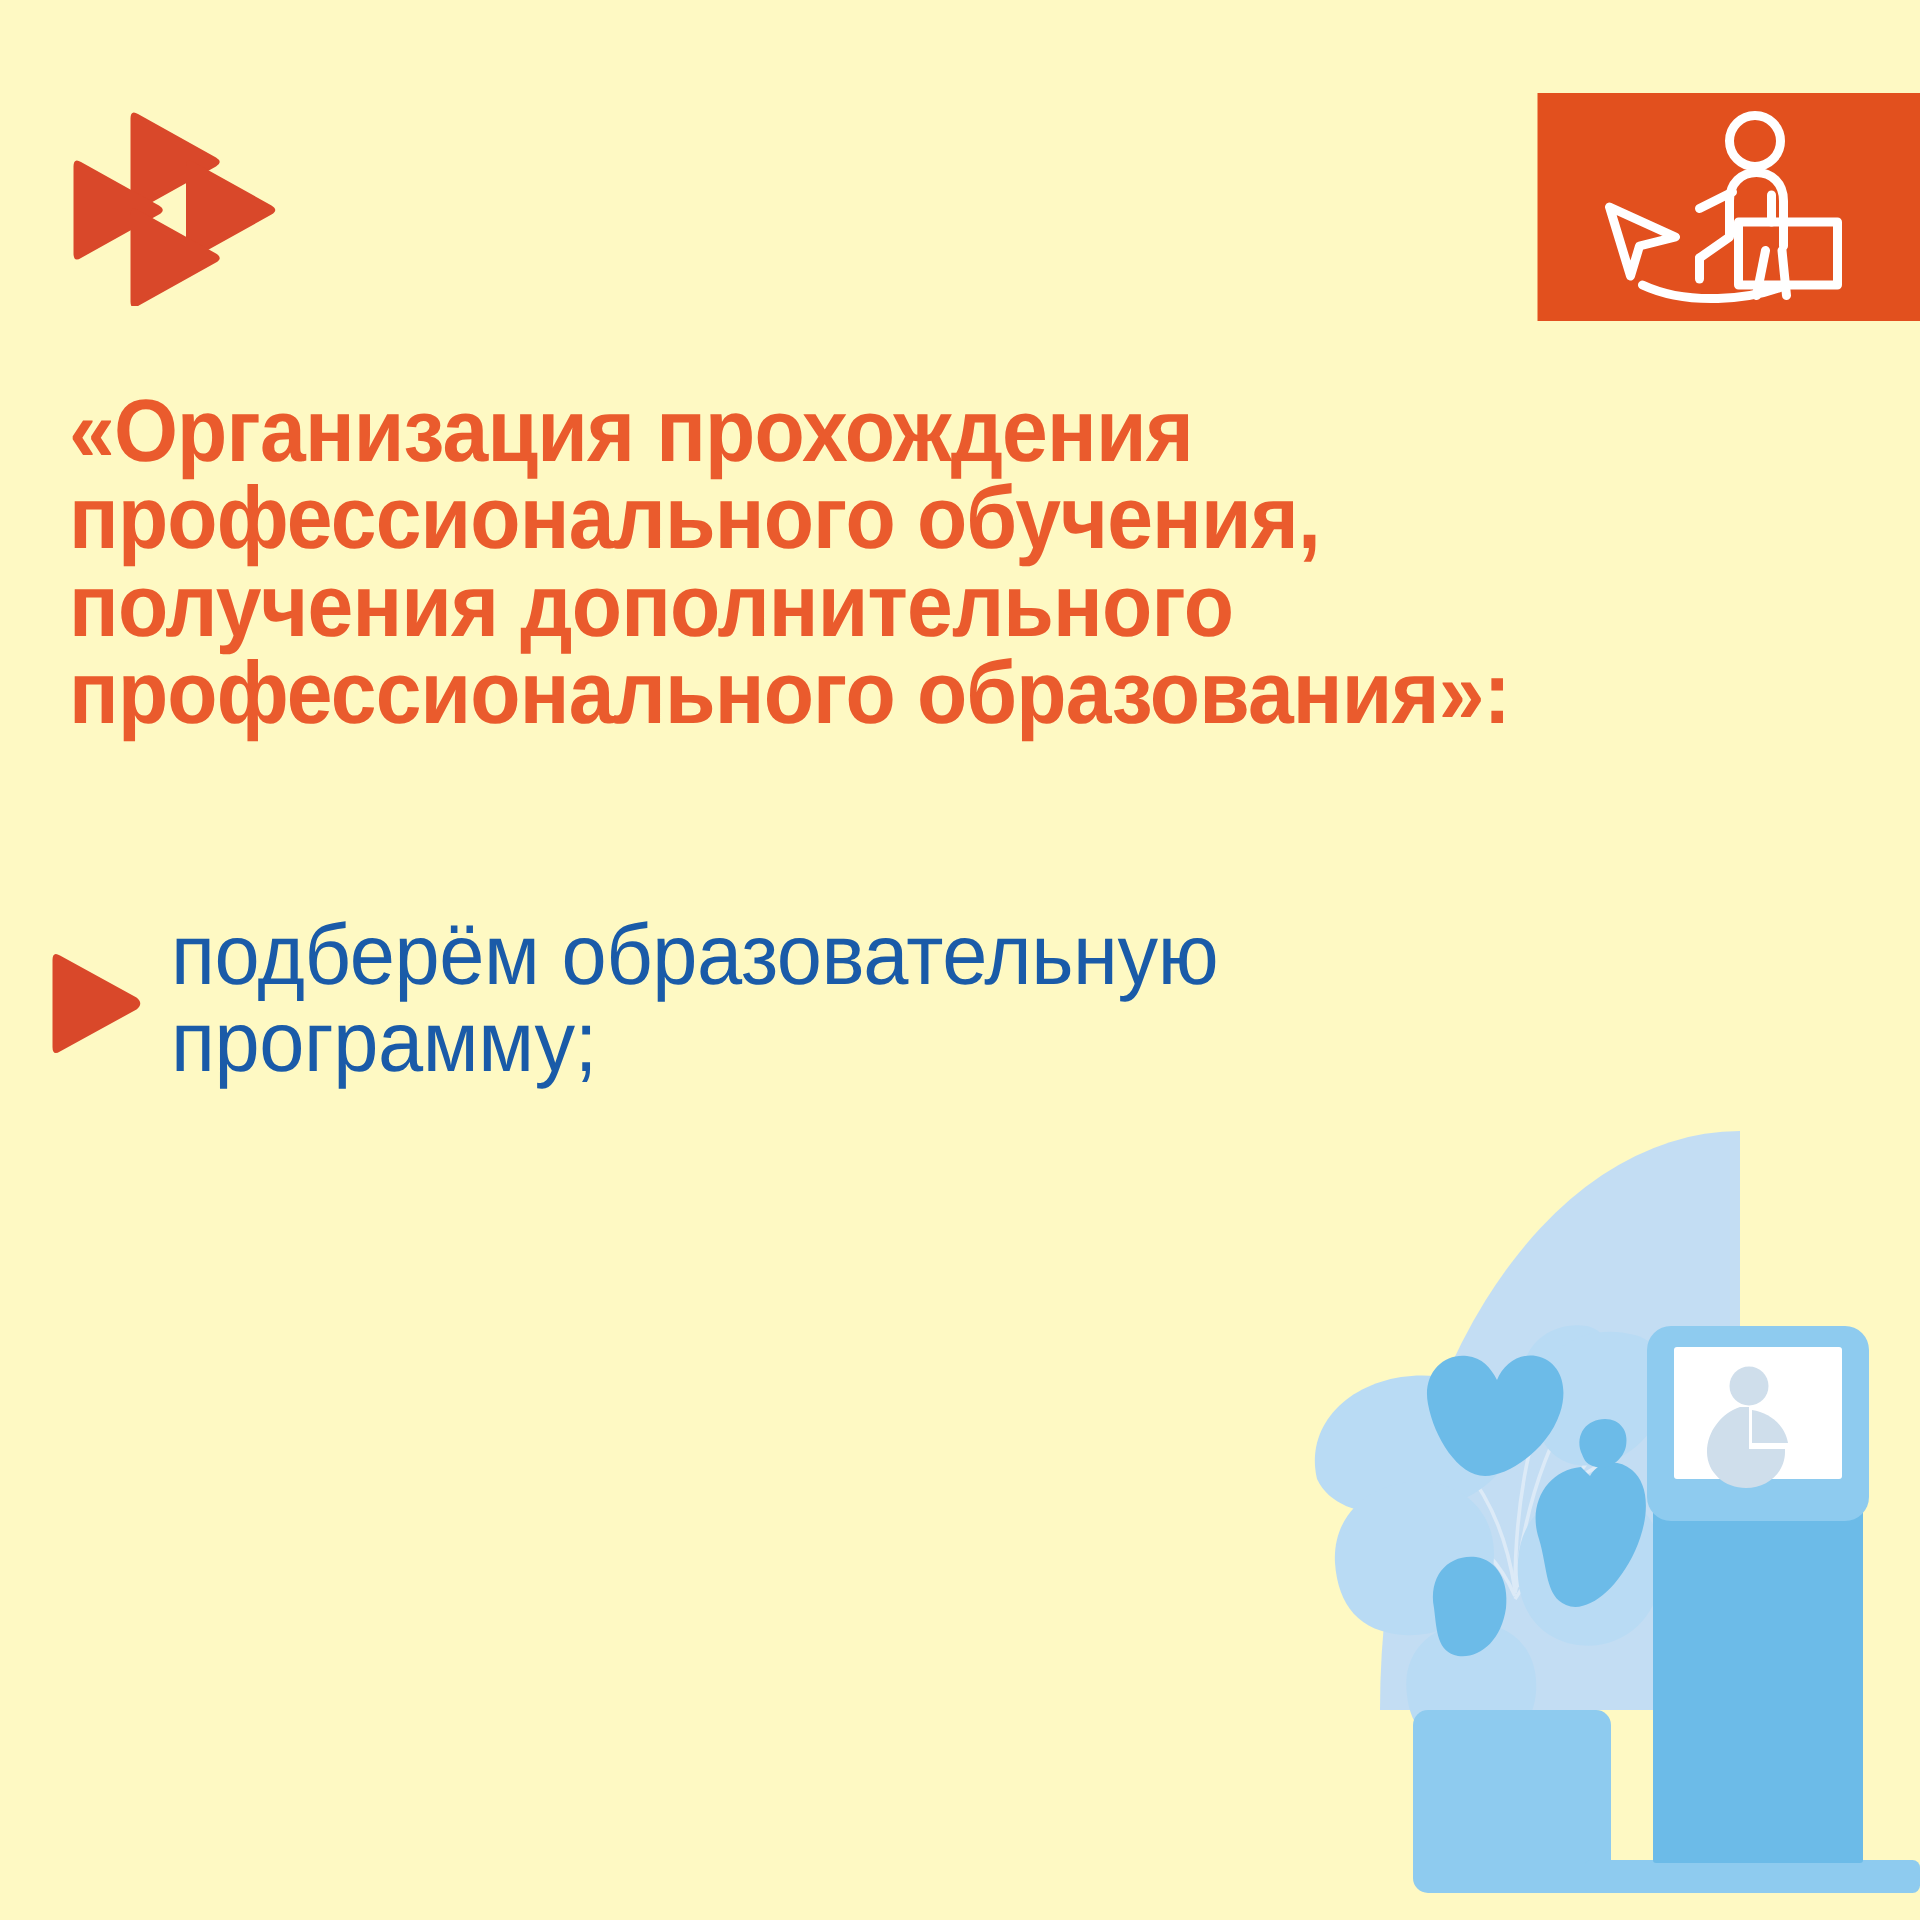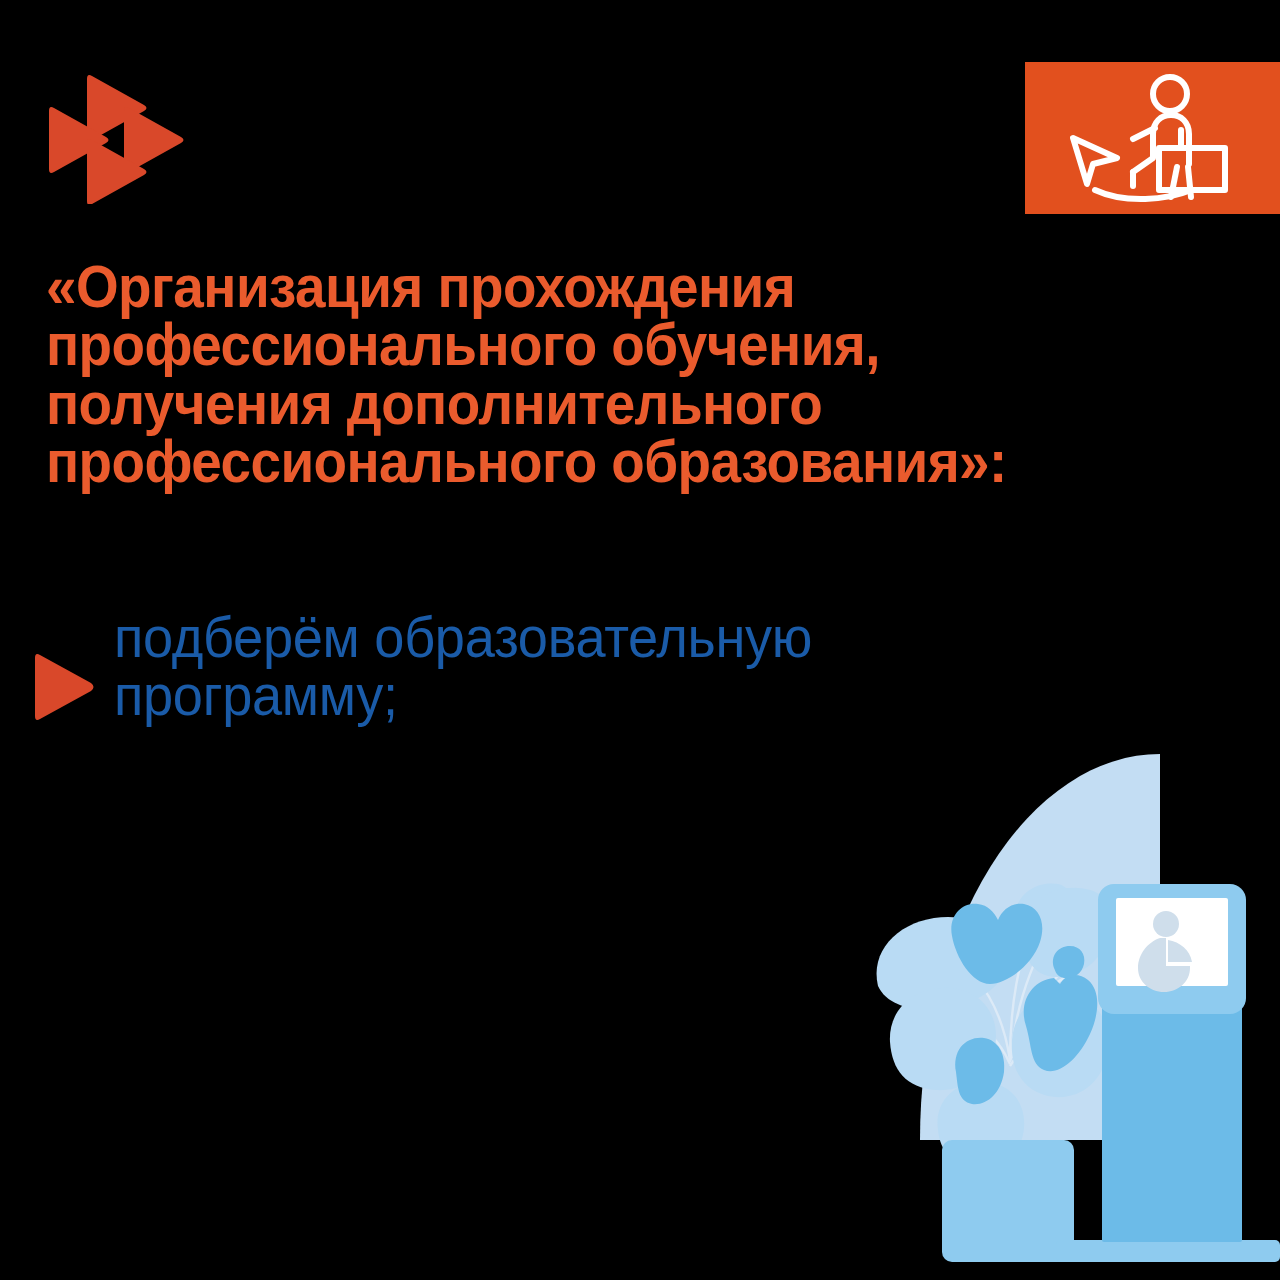--- a/index.html
+++ b/index.html
@@ -10,21 +10,21 @@
     width: 1280px;
     height: 1280px;
     overflow: hidden;
     font-family: "Liberation Sans", sans-serif;
   }
 
   #poster {
     position: relative;
     width: 1280px;
     height: 1280px;
-    background: #000000;
+    background: #fef9c3;
     overflow: hidden;
   }
 
   
   .illustration {
     position: absolute;
     right: 0;
     bottom: 0;
     width: 420px;
     height: 540px;
@@ -74,21 +74,21 @@
 
   
   .bullets {
     position: absolute;
     left: 34px;
     top: 606px;
     width: 1060px;
   }
   .bullet-row {
     display: flex;
-    align-items: flex-end;
+    align-items: center;
     margin-bottom: 46px;
   }
   .bullet-marker {
     flex: 0 0 auto;
     width: 62px;
     height: 74px;
     margin-right: 18px;
     margin-top: 8px;
   }
   .bullet-text {

